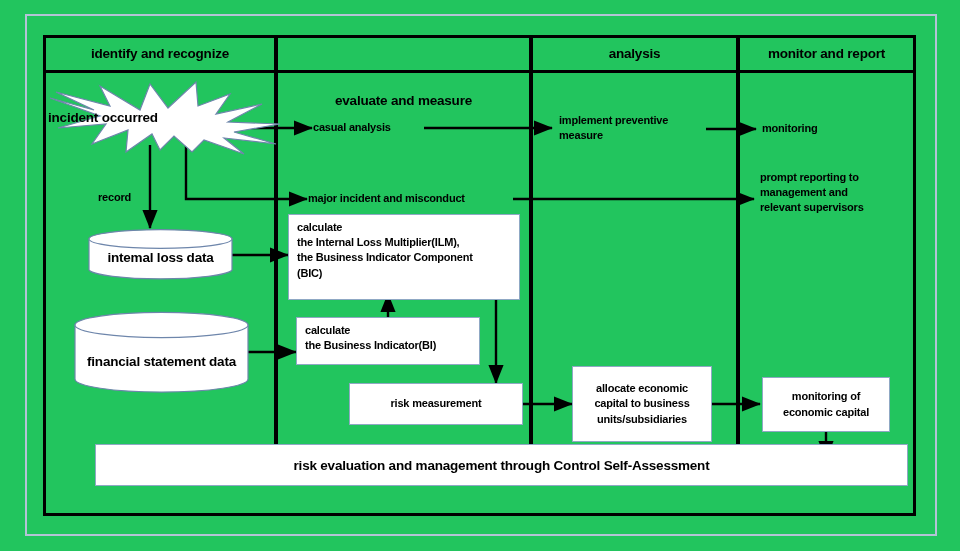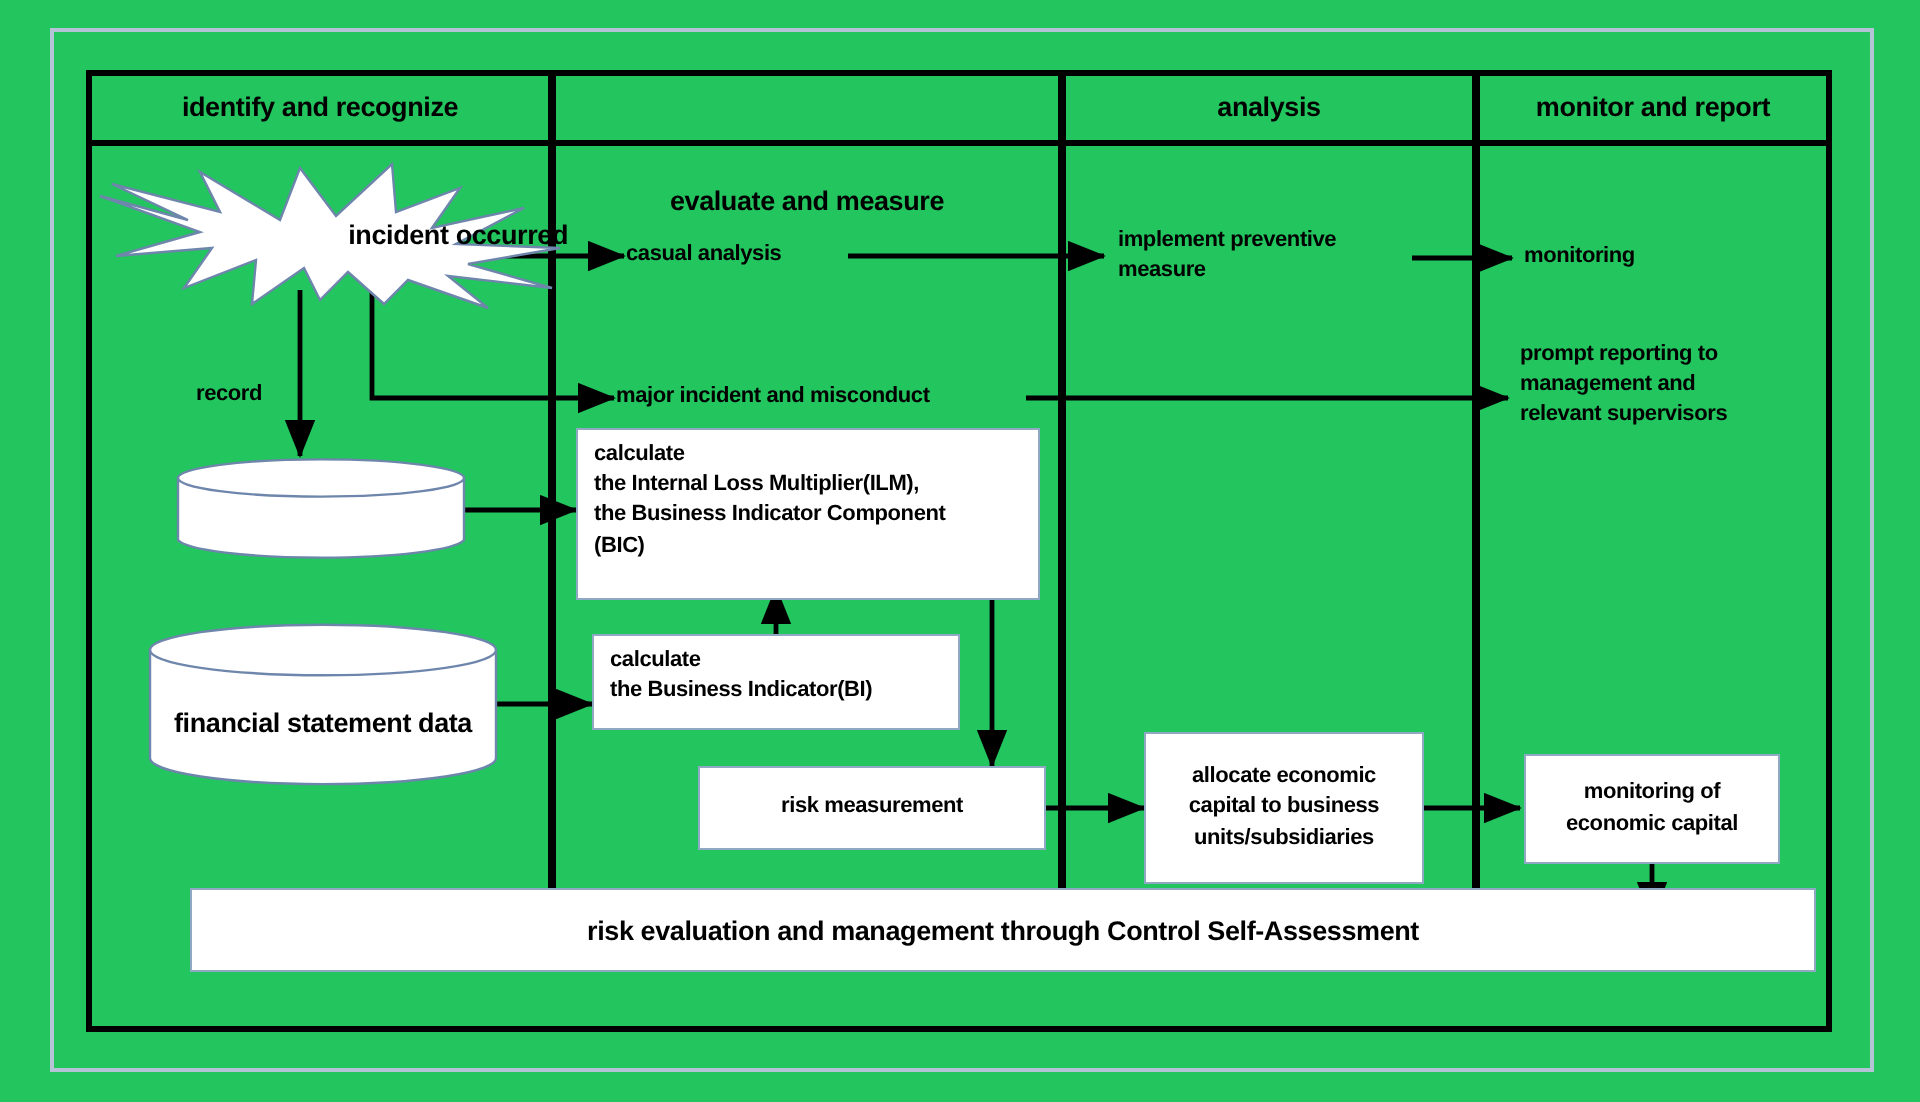--- a/index.html
+++ b/index.html
@@ -124,21 +124,21 @@
   }
   
   .star {
     position: absolute;
   }
   .star svg { display: block; overflow: visible; }
   .star-label {
     position: absolute;
     left: 0;
     width: 100%;
-    text-align: right;
+    text-align: left;
     font-size: 13.5px;
     font-weight: bold;
     color: #000000;
     letter-spacing: -0.2px;
   }
   
   .bottom-bar {
     position: absolute;
     left: 95px;
     top: 444px;
@@ -224,20 +224,21 @@
     <div class="star-label" style="top:28px;">incident occurred</div>
   </div>
 
   <div class="text-node" style="left:84px; top:190px;margin-left:14px;">record</div>
 
   <div class="cylinder" style="left:88px; top:229px; width:145px; height:51px;">
     <svg width="145" height="51" viewBox="0 0 145 51" xmlns="http://www.w3.org/2000/svg">
       <path d="M1,10 L1,41 A72,10 0 0 0 144,41 L144,10 Z" fill="#ffffff" stroke="#6e86ab" stroke-width="1.2"></path>
       <ellipse cx="72.5" cy="10" rx="71.5" ry="9.3" fill="#ffffff" stroke="#6e86ab" stroke-width="1.2"></ellipse>
     </svg>
+    <div class="cyl-label" style="top:21px;">intemal loss data</div>
   </div>
 
   <div class="cylinder" style="left:74px; top:311px; width:175px; height:82px;">
     <svg width="175" height="82" viewBox="0 0 175 82" xmlns="http://www.w3.org/2000/svg">
       <path d="M1,14 L1,68 A86,13 0 0 0 174,68 L174,14 Z" fill="#ffffff" stroke="#6e86ab" stroke-width="1.2"></path>
       <ellipse cx="87.5" cy="14" rx="86.5" ry="12.6" fill="#ffffff" stroke="#6e86ab" stroke-width="1.2"></ellipse>
     </svg>
     <div class="cyl-label" style="top:43px;">financial statement data</div>
   </div>
 

